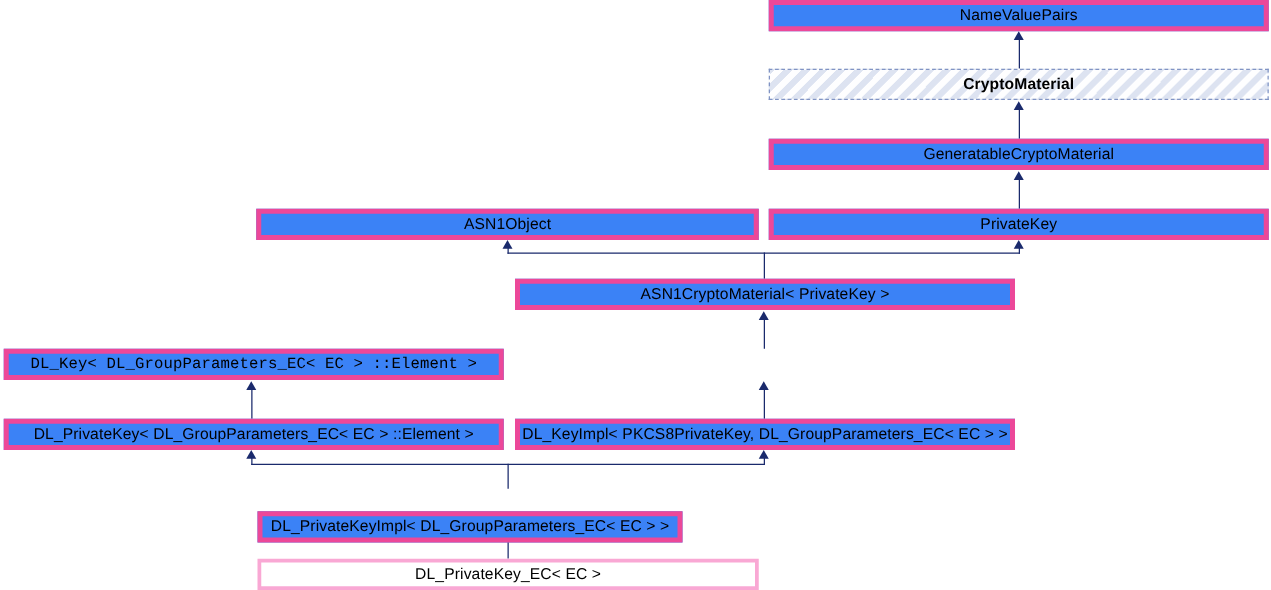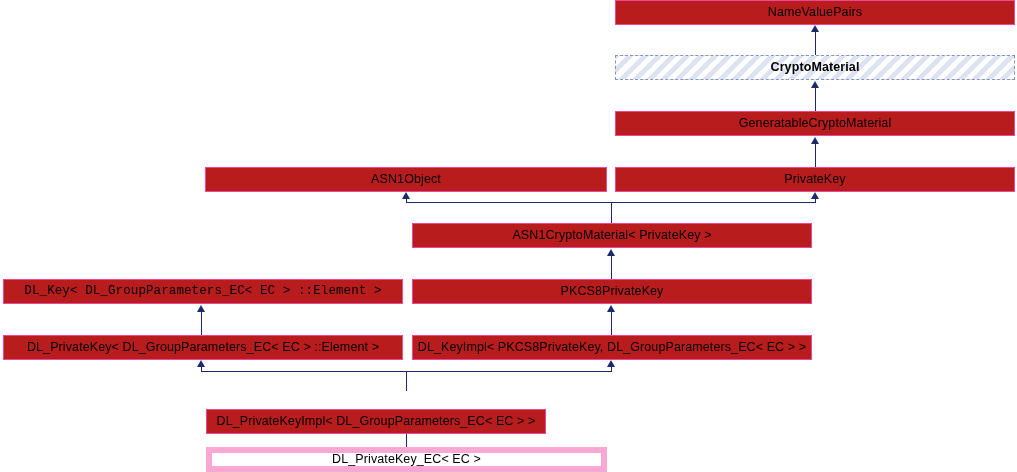--- a/index.html
+++ b/index.html
@@ -22,26 +22,26 @@
     position: absolute;
     box-sizing: border-box;
     display: flex;
     align-items: center;
     justify-content: center;
     font-size: 12.5px;
     line-height: 1;
     letter-spacing: 0.1px;
     color: #000000;
     white-space: nowrap;
-    background: #b91c1c;
-    border: 1px solid #ec4899;
+    background: #3b82f6;
+    border: 4px solid #ec4899;
   }
   .node.focus {
     background: #ffffff;
-    border: 6px solid #f9a8d4;
+    border: 3px solid #f9a8d4;
   }
   .node.abstract {
     border: 1px dashed #8194c4;
     background-color: #eef1f8;
     background-image: repeating-linear-gradient(
         -45deg,
         rgba(255,255,255,0.95) 0px,
         rgba(255,255,255,0.95) 5px,
         #dde3f1 5px,
         #dde3f1 10px);
@@ -132,23 +132,20 @@
   </div>
 
   <div class="node" style="left:412px; top:223px; width:400px; height:25px;">
     <span class="label">ASN1CryptoMaterial&lt; PrivateKey &gt;</span>
   </div>
 
   <div class="node" style="left:3px; top:279px; width:400px; height:25px;font-family:Liberation Mono, monospace;">
     <span class="label">DL_Key&lt; DL_GroupParameters_EC&lt; EC &gt; ::Element &gt;</span>
   </div>
 
-  <div class="node" style="left:412px; top:279px; width:400px; height:25px;">
-    <span class="label">PKCS8PrivateKey</span>
-  </div>
 
   <div class="node" style="left:3px; top:335px; width:400px; height:25px;align-items:center;">
     <span class="label">DL_PrivateKey&lt; DL_GroupParameters_EC&lt; EC &gt; ::Element &gt;</span>
   </div>
 
   <div class="node" style="left:412px; top:335px; width:400px; height:25px;text-align:center;">
     <span class="label">DL_KeyImpl&lt; PKCS8PrivateKey, DL_GroupParameters_EC&lt; EC &gt; &gt;</span>
   </div>
 
   <div class="node" style="left:206px; top:409px; width:340px; height:25px;">

